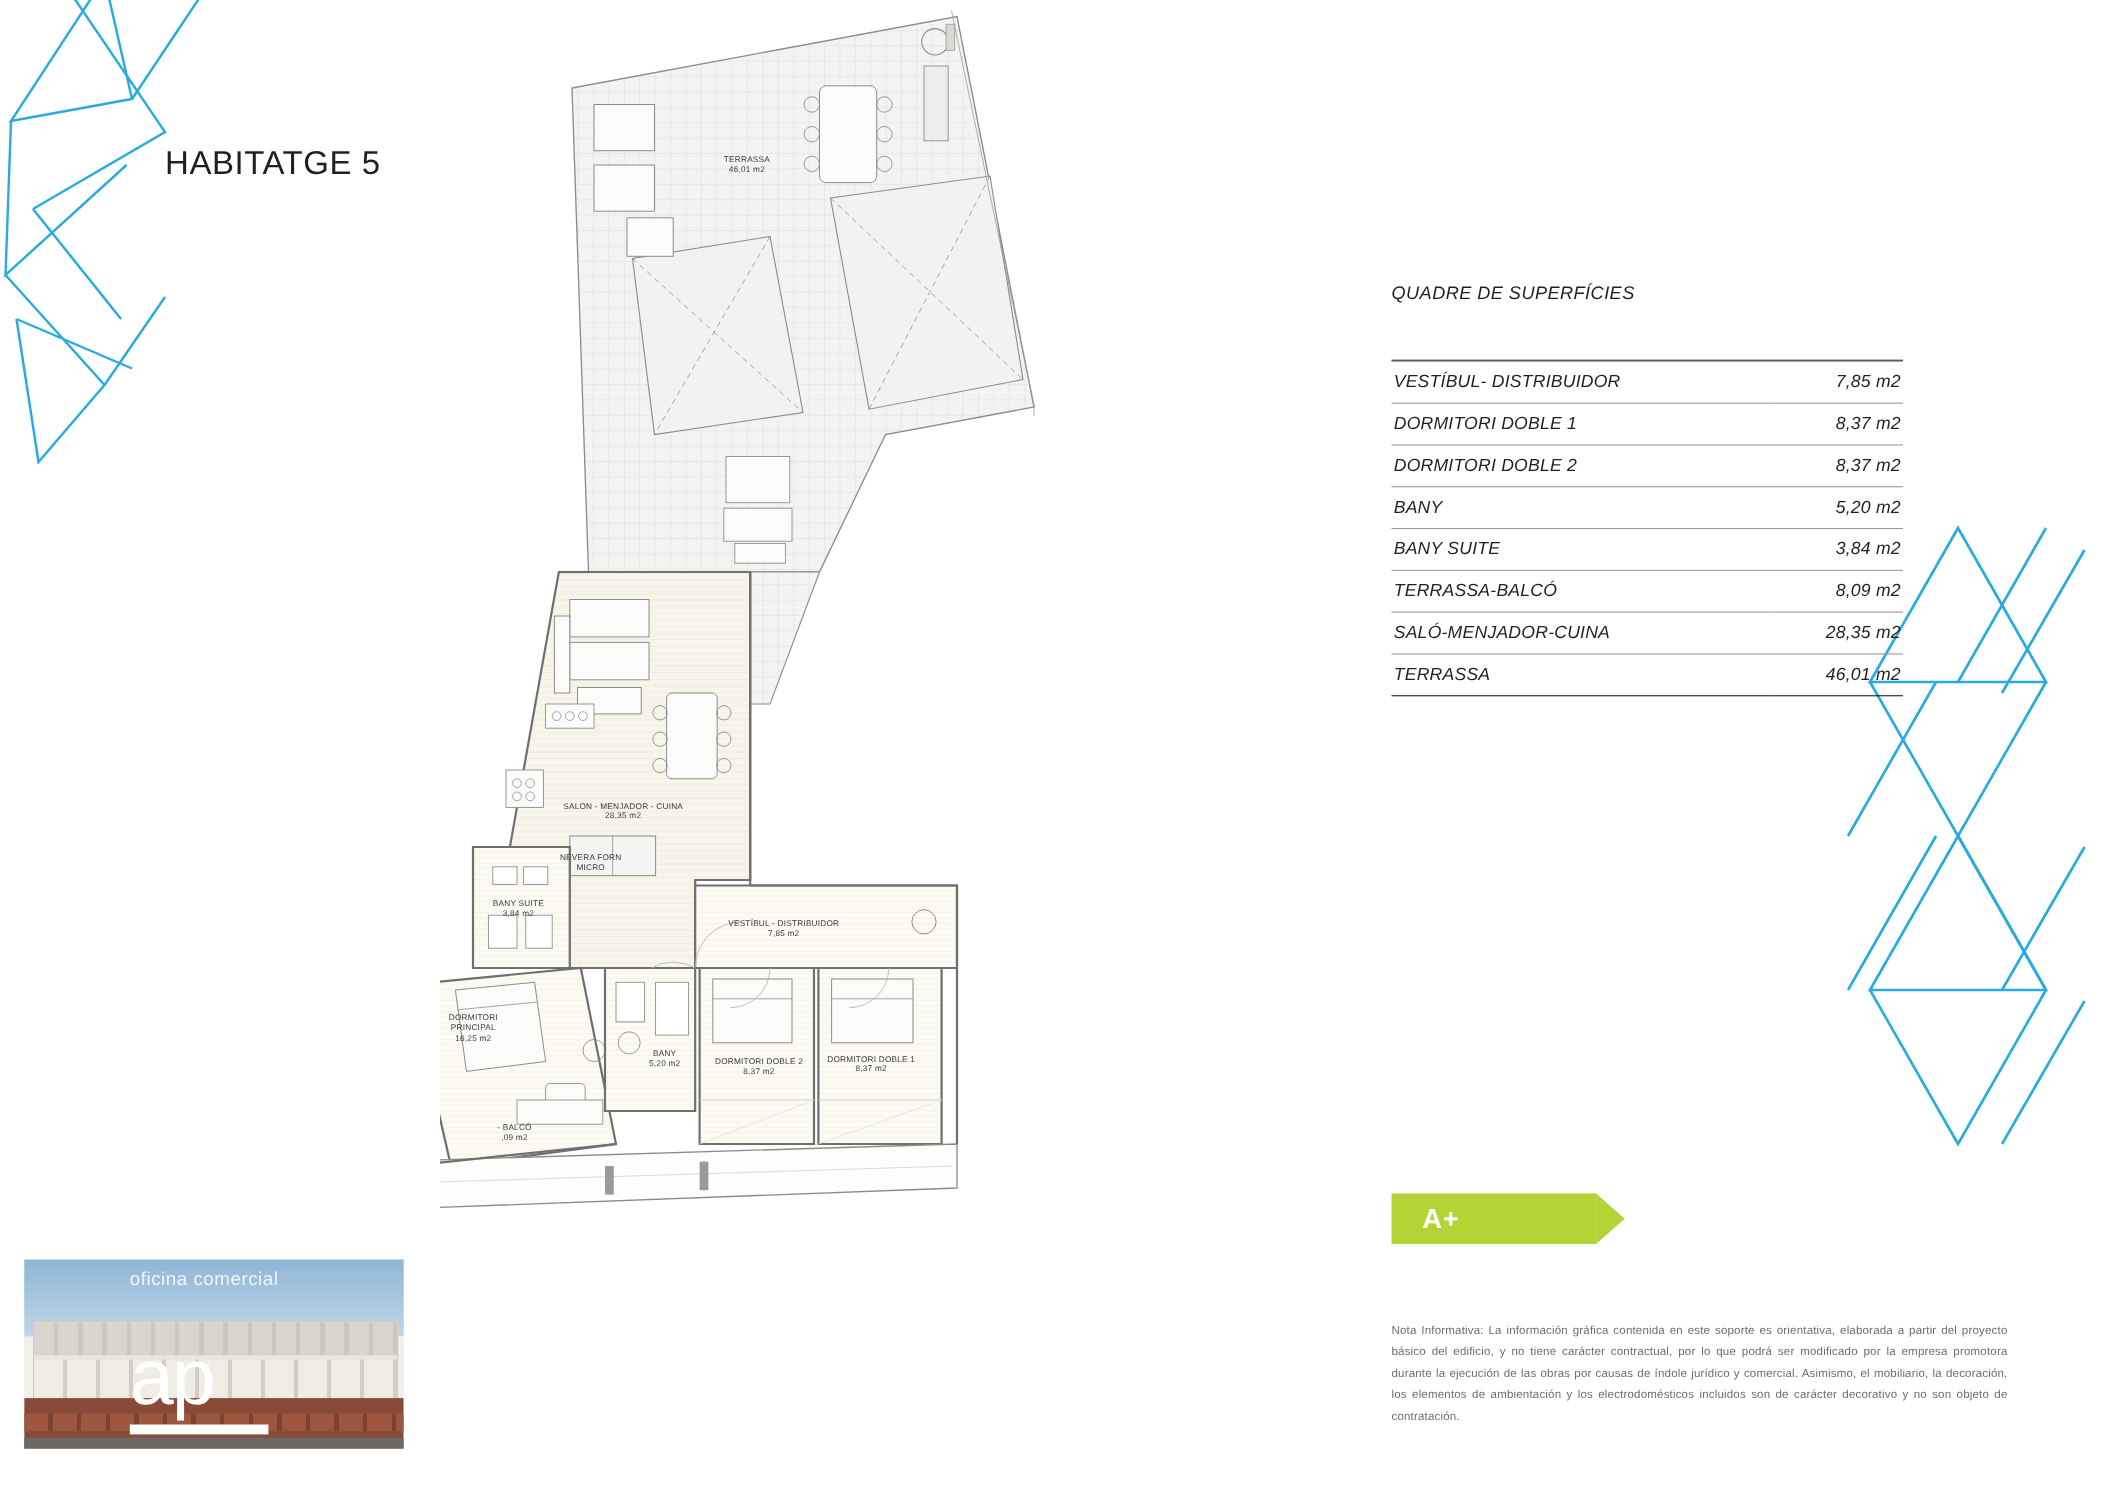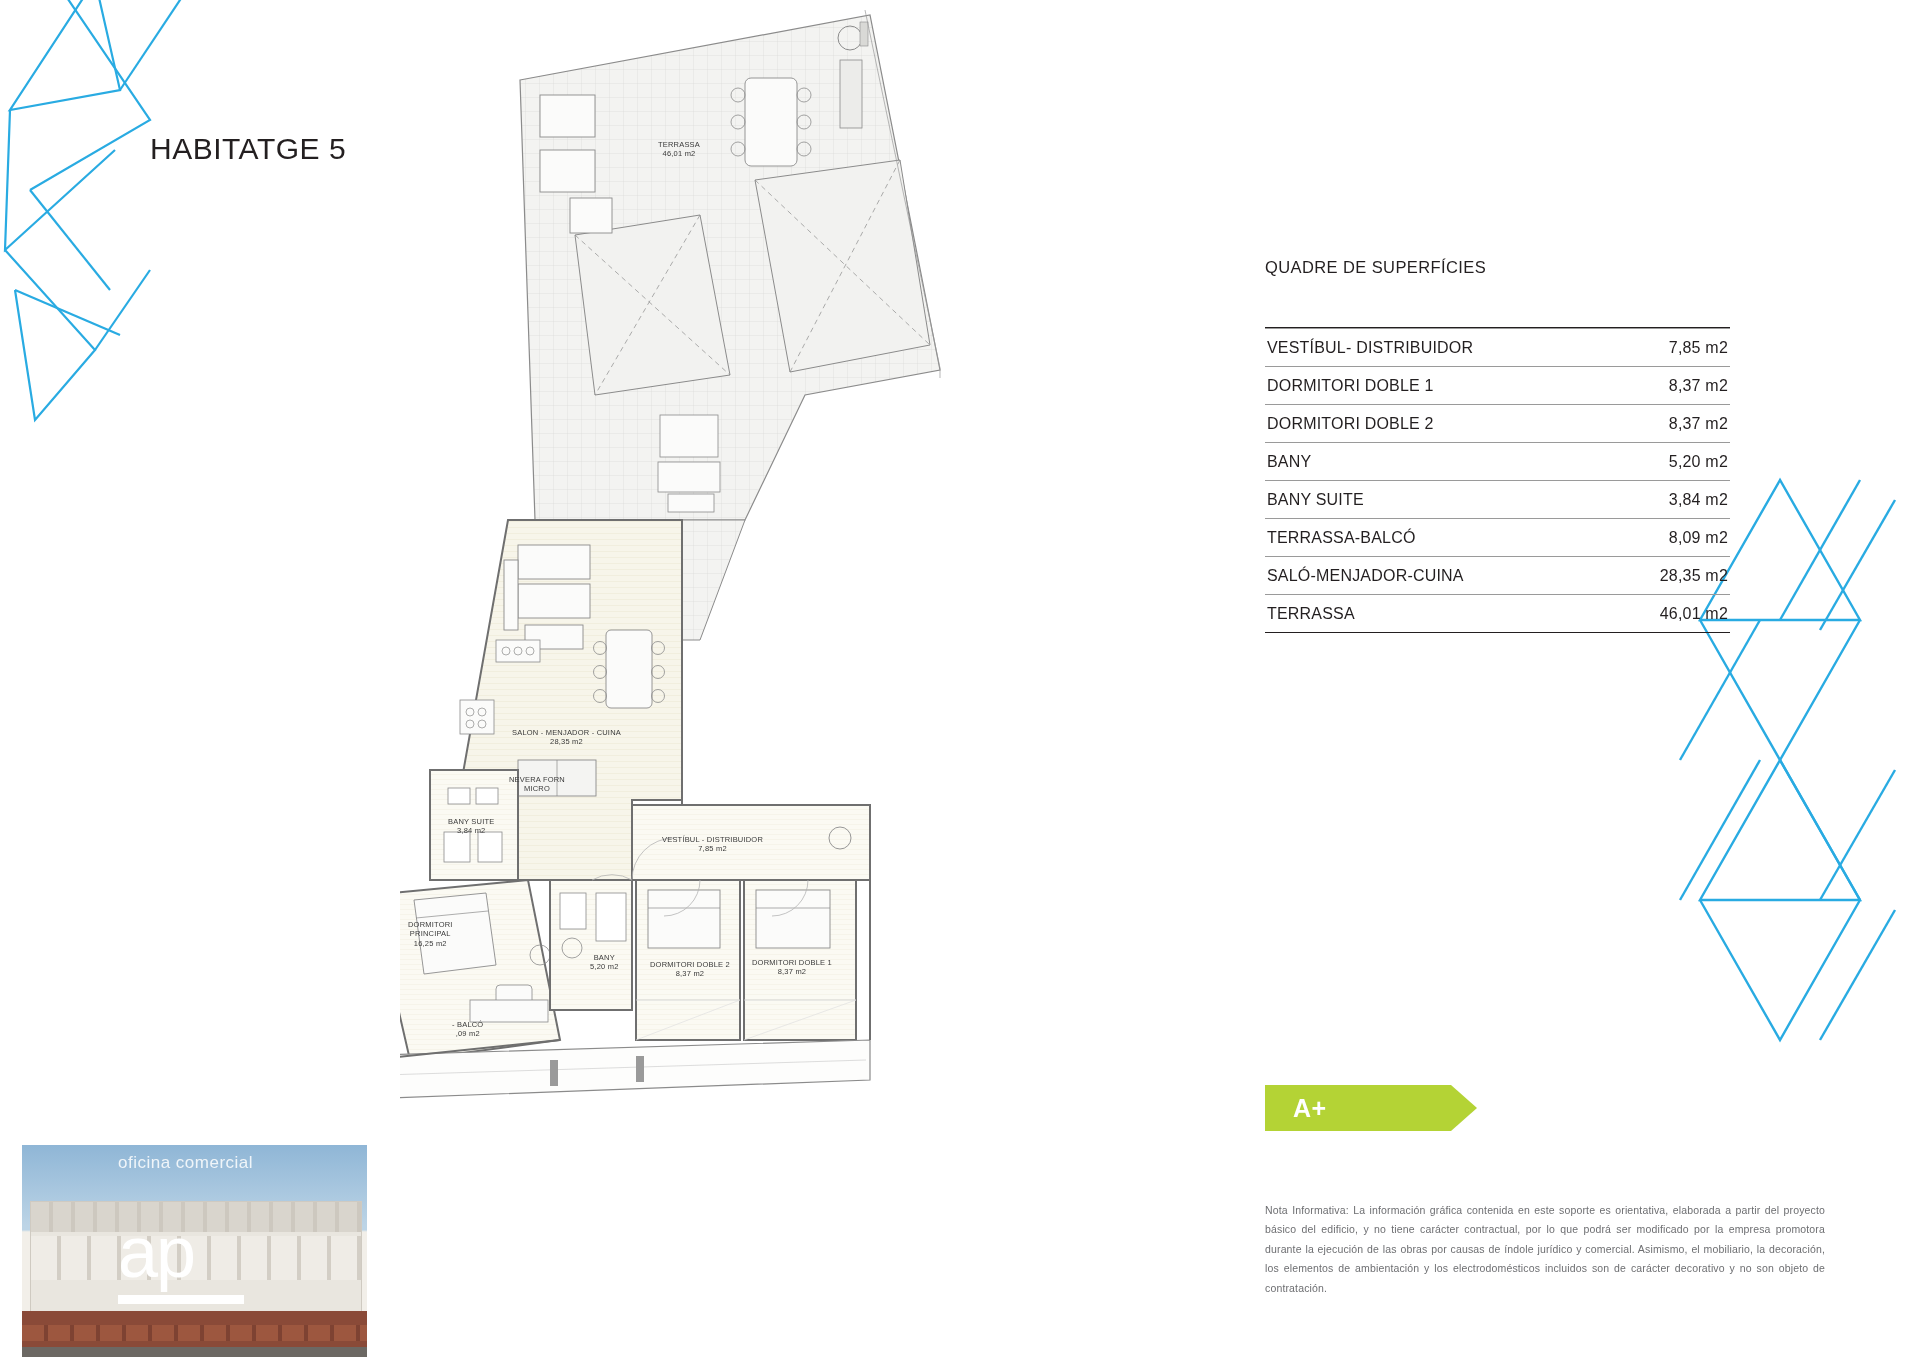--- a/index.html
+++ b/index.html
@@ -19,21 +19,21 @@
   .deco-right{right:20px;top:470px;width:230px;height:580px;}
 
   
   .title{
     position:absolute;left:150px;top:132px;
     font-size:30px;letter-spacing:.5px;color:#231f20;font-weight:400;
   }
 
   
   .areas{
-    position:absolute;left:1265px;top:258px;width:465px;
+    position:absolute;left:1265px;top:258px;width:465px;font-style:italic;
   }
   .areas-title{
     font-size:16.5px;letter-spacing:.4px;padding-bottom:14px;color:#231f20;
   }
   .areas table{border-collapse:collapse;width:100%;margin-top:36px;}
   .areas tr.head-rule td{border-top:1.2px solid #231f20;height:0;padding:0;}
   .areas td{
     font-size:16px;padding:10px 2px 9px 2px;
     border-bottom:1px solid #9a9a9a;
     letter-spacing:.2px;
@@ -60,21 +60,21 @@
 
   
   .note{
     position:absolute;left:1265px;top:1185px;width:560px;
     font-size:10.5px;line-height:1.85;color:#6d6e71;
     letter-spacing:.15px;text-align:justify;margin-top:16px;
   }
 
   
   .photo{
-    position:absolute;left:22px;top:1145px;width:345px;height:212px;
+    position:absolute;left:22px;top:1145px;width:345px;height:172px;
     background:
       linear-gradient(to bottom,#8fb6d6 0%,#bcd4e6 38%,#bcd4e6 40%,#f2efe9 41%,#f2efe9 100%);
     overflow:hidden;
   }
   .photo .bld{
     position:absolute;left:8px;top:56px;width:330px;height:112px;
     background:#e9e6df;border:1px solid #cfcac1;
   }
   .photo .bld:before{
     content:"";position:absolute;left:0;top:0;right:0;height:30px;

